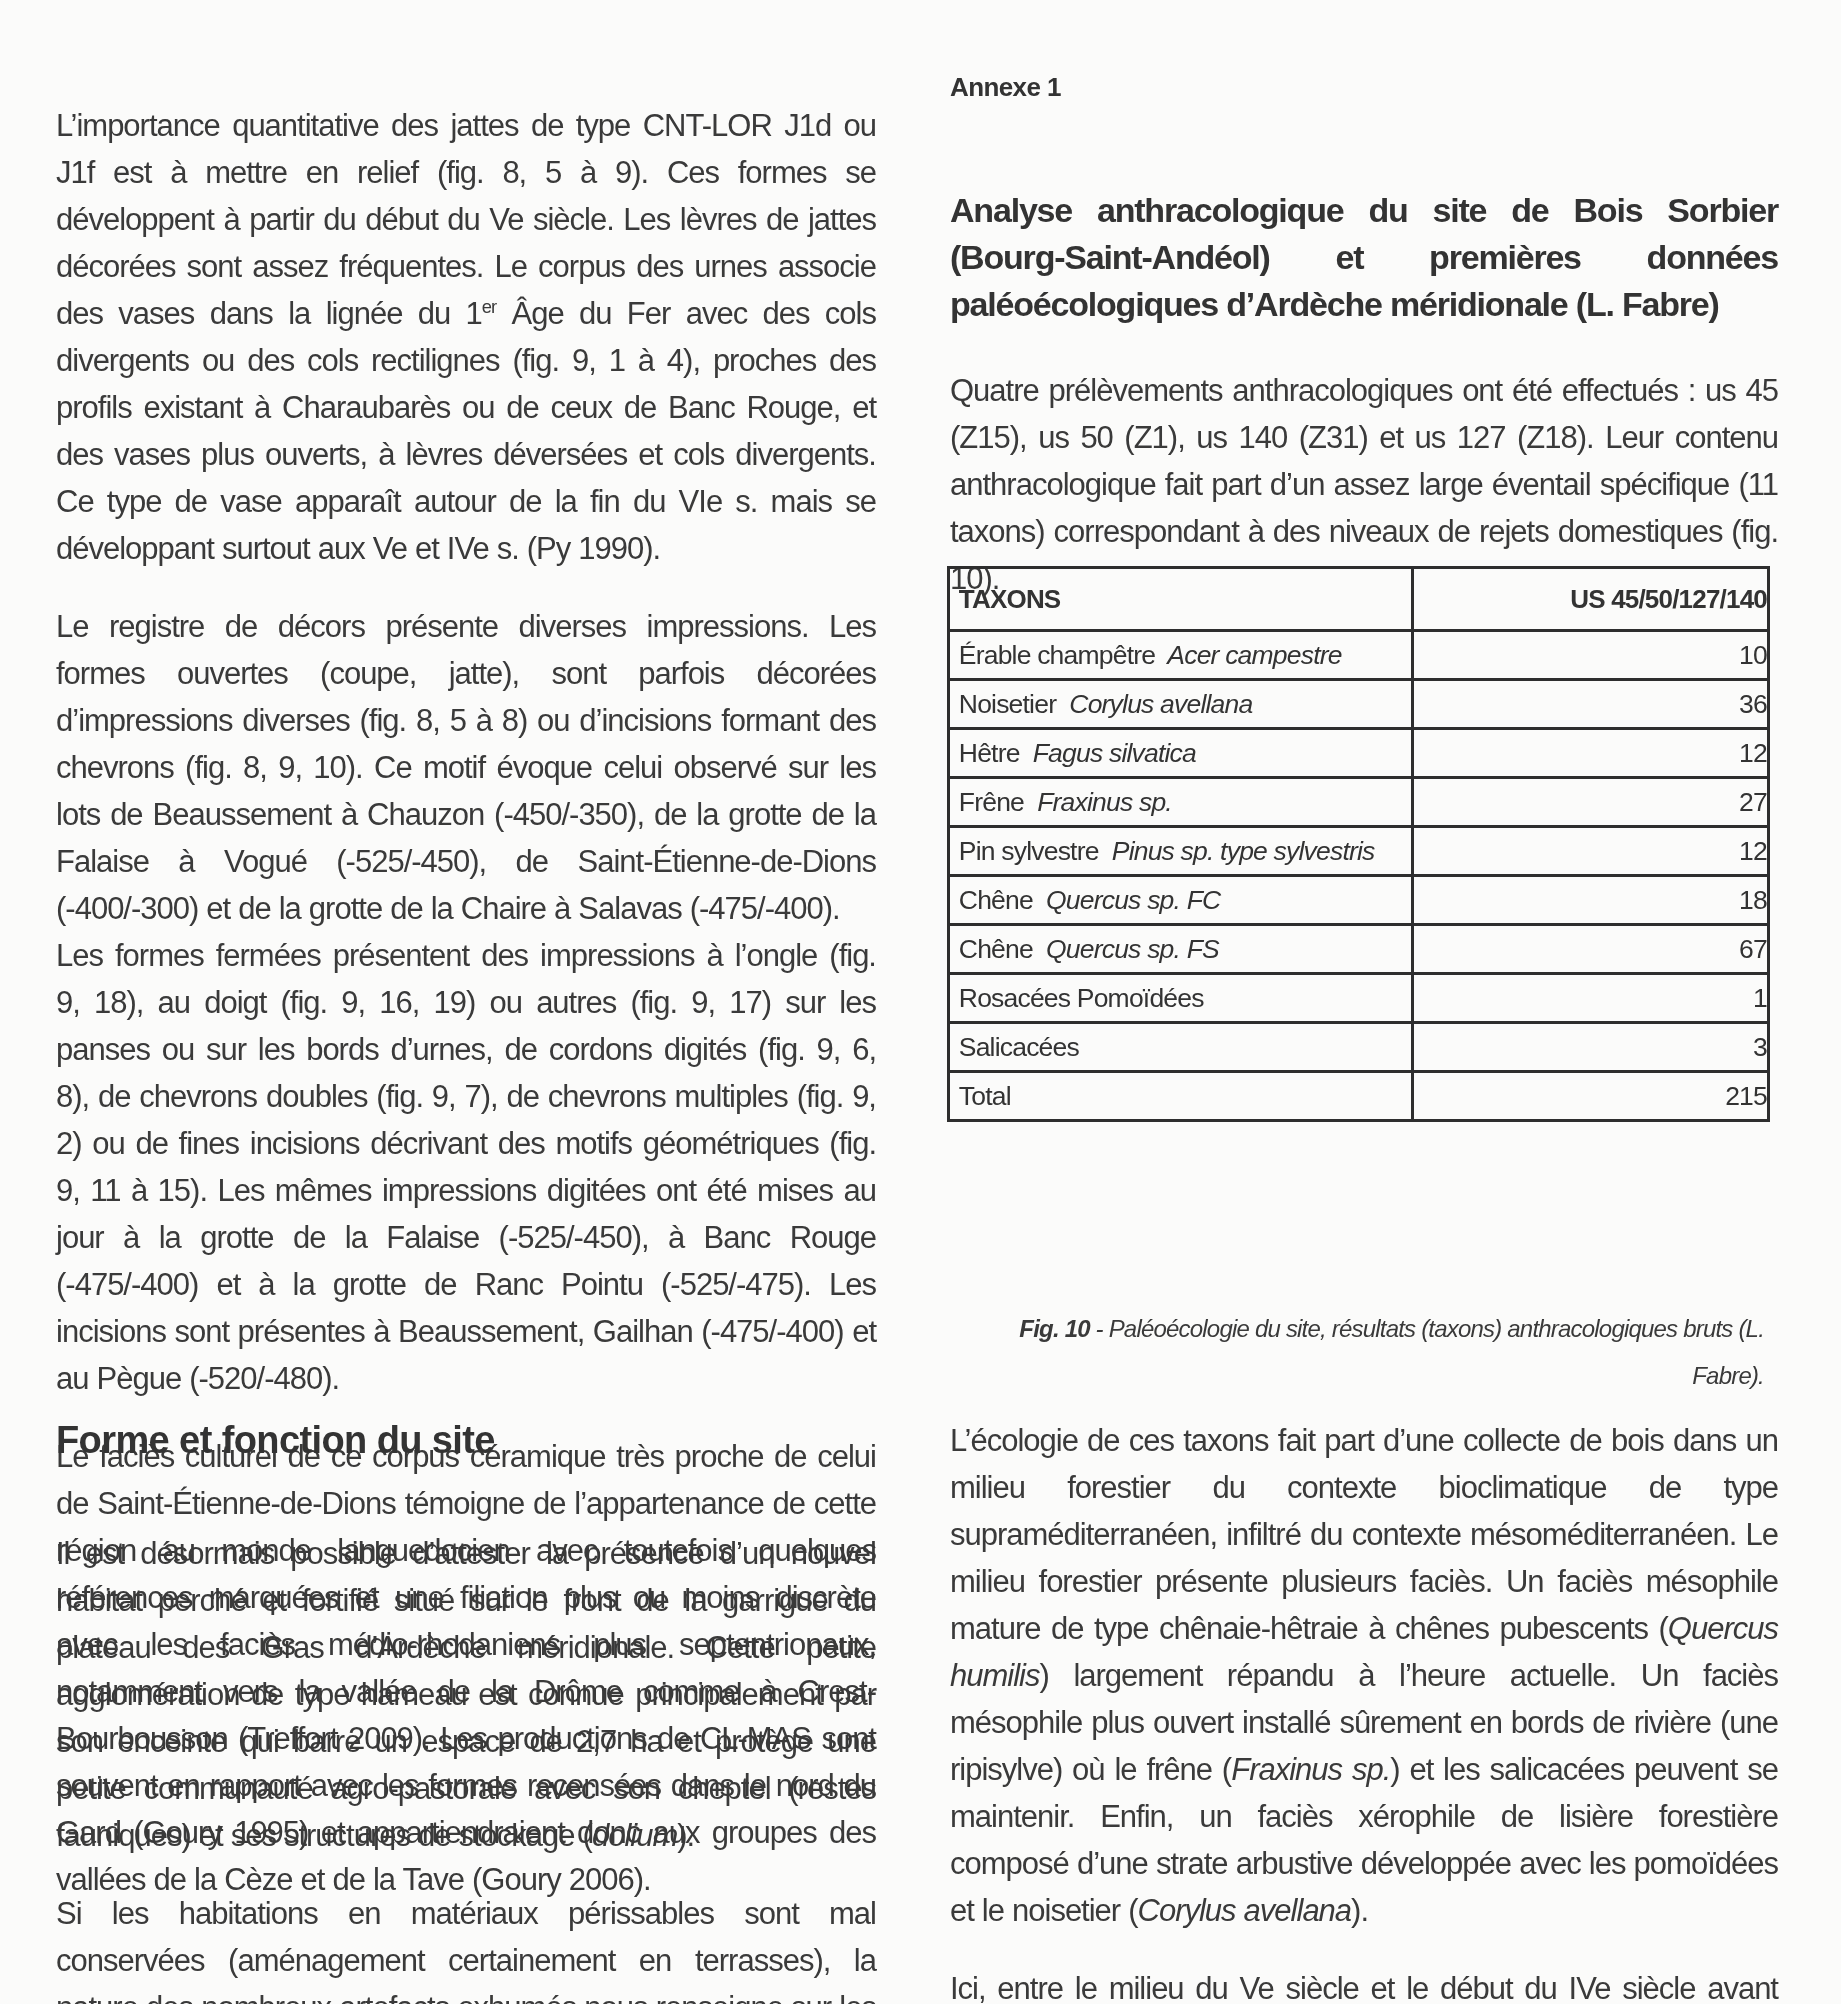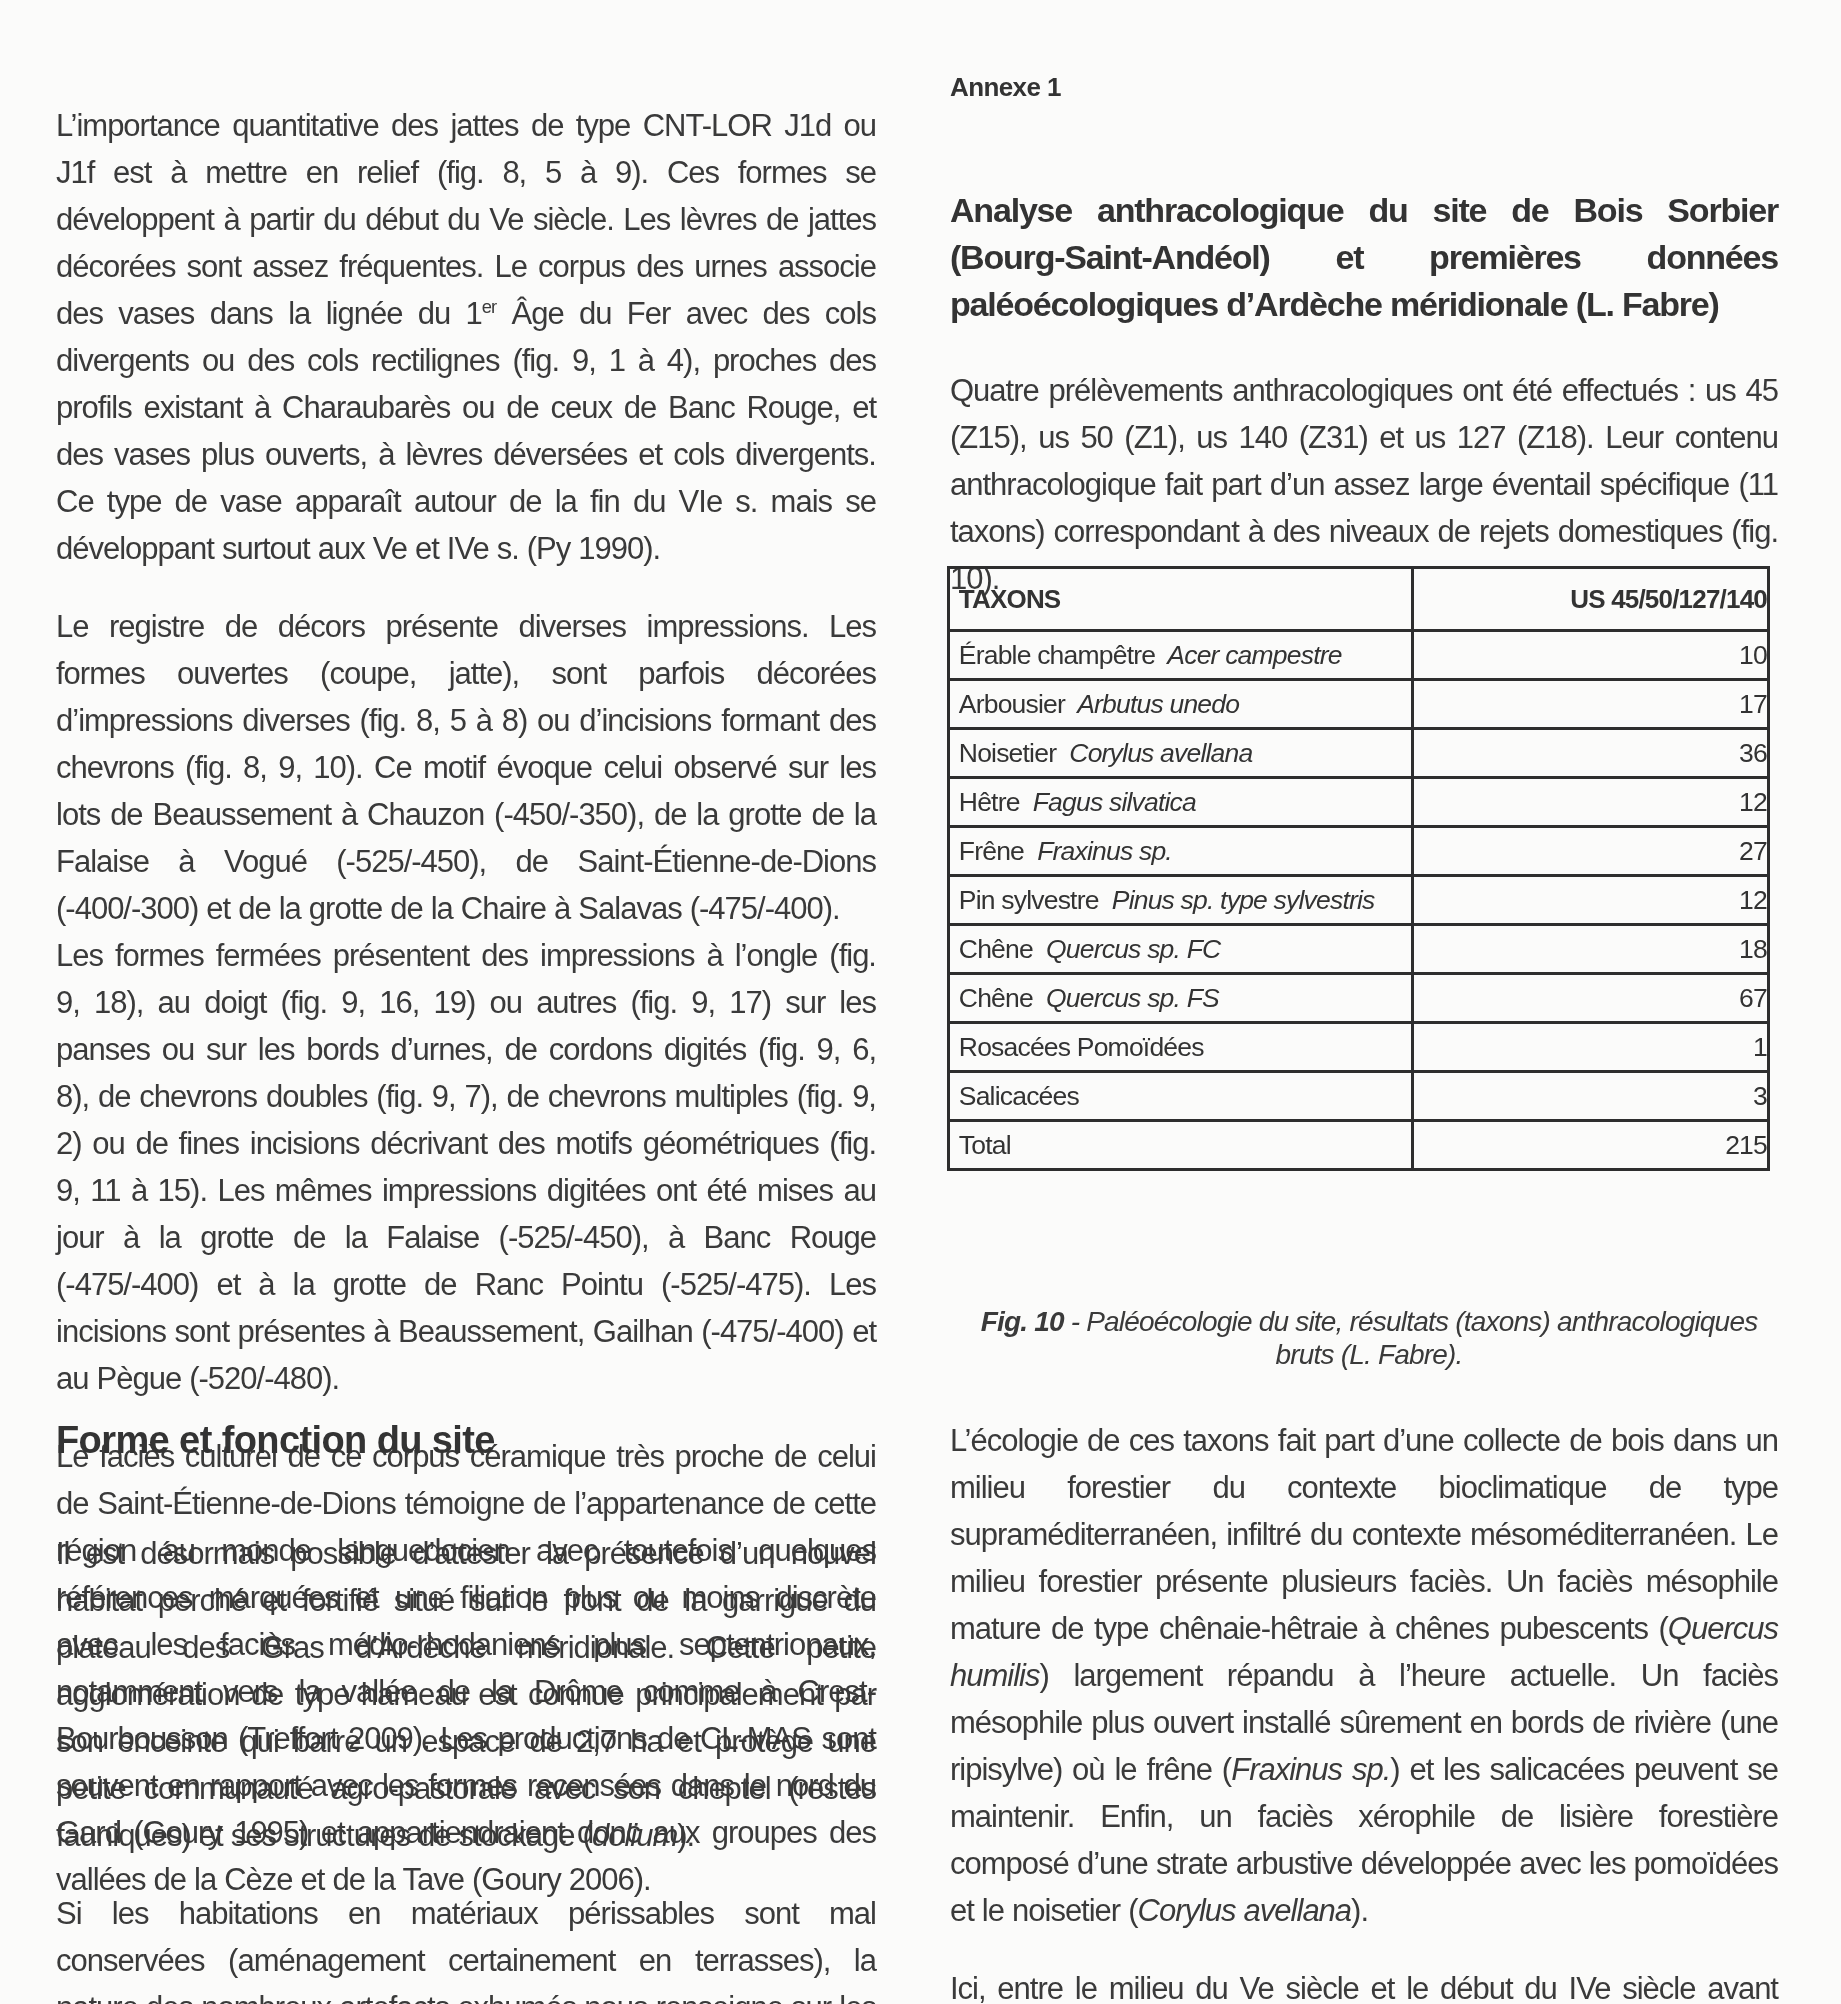--- a/index.html
+++ b/index.html
@@ -34,21 +34,21 @@
     position: absolute; left: 947px; top: 566px; width: 823px;
     border-collapse: collapse; font-size: 26.5px; color: #333;
   }
   table.taxa td, table.taxa th {
     border: 3.2px solid #2e2e2e; height: 46px; padding: 0 0 0 8.8px; letter-spacing: -0.8px;
   }
   table.taxa th { height: 60px; text-align: left; font-weight: bold; font-size: 26px; }
   table.taxa th.val, table.taxa td.val { text-align: right; padding: 0; width: 353px; }
   .caption {
     position: absolute; left: 974px; top: 1305px; width: 790px;
-    font-size: 28px; line-height: 33px; text-align: center; font-style: italic; color: #3a3a3a;
+    font-size: 24px; line-height: 47px; text-align: right; font-style: italic; color: #3a3a3a;
     letter-spacing: -0.8px;
   }
   .caption b { font-style: italic; }
 </style>
 </head>
 <body>
 
 <div class="col left-top" id="left-top">
     <p><span>L’importance quantitative des jattes de type CNT-LOR J1d ou J1f est à mettre en relief (fig. 8, 5 à 9). Ces formes se développent à partir du début du Ve siècle. Les lèvres de jattes décorées sont assez fréquentes. Le corpus des urnes associe des vases dans la lignée du 1</span><sup>er</sup><span> Âge du Fer avec des cols divergents ou des cols rectilignes (fig. 9, 1 à 4), proches des profils existant à Charaubarès ou de ceux de Banc Rouge, et des vases plus ouverts, à lèvres déversées et cols divergents. Ce type de vase apparaît autour de la fin du VIe s. mais se développant surtout aux Ve et IVe s. (Py 1990).</span></p>
     <p class="gap"><span>Le registre de décors présente diverses impressions. Les formes ouvertes (coupe, jatte), sont parfois décorées d’impressions diverses (fig. 8, 5 à 8) ou d’incisions formant des chevrons (fig. 8, 9, 10). Ce motif évoque celui observé sur les lots de Beaussement à Chauzon (-450/-350), de la grotte de la Falaise à Vogué (-525/-450), de Saint-Étienne-de-Dions (-400/-300) et de la grotte de la Chaire à Salavas (-475/-400).</span></p>
@@ -74,24 +74,20 @@
   <thead>
     <tr>
       <th>TAXONS</th>
       <th class="val">US 45/50/127/140</th>
     </tr>
   </thead>
   <tbody id="taxa-body">
       <tr>
         <td><span>Érable champêtre</span><i style="white-space: pre;">  Acer campestre</i></td>
         <td class="val">10</td>
-      </tr>
-      <tr>
-        <td><span>Arbousier</span><i style="white-space: pre;">  Arbutus unedo</i></td>
-        <td class="val">17</td>
       </tr>
       <tr>
         <td><span>Noisetier</span><i style="white-space: pre;">  Corylus avellana</i></td>
         <td class="val">36</td>
       </tr>
       <tr>
         <td><span>Hêtre</span><i style="white-space: pre;">  Fagus silvatica</i></td>
         <td class="val">12</td>
       </tr>
       <tr>

